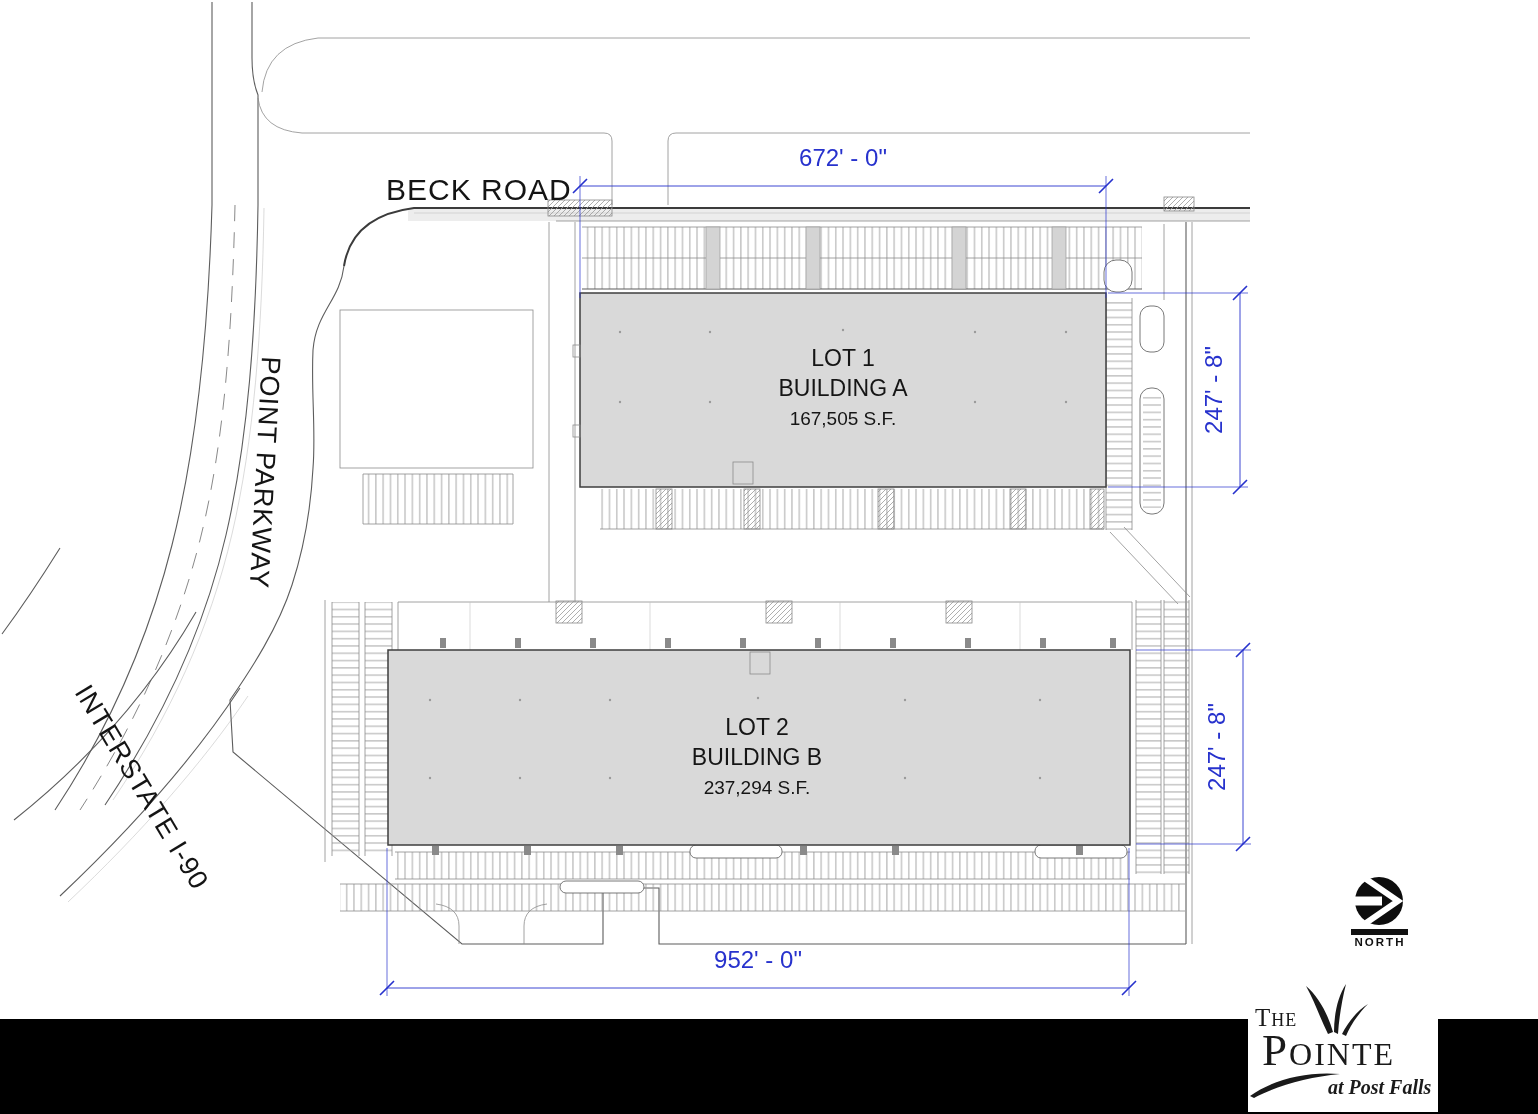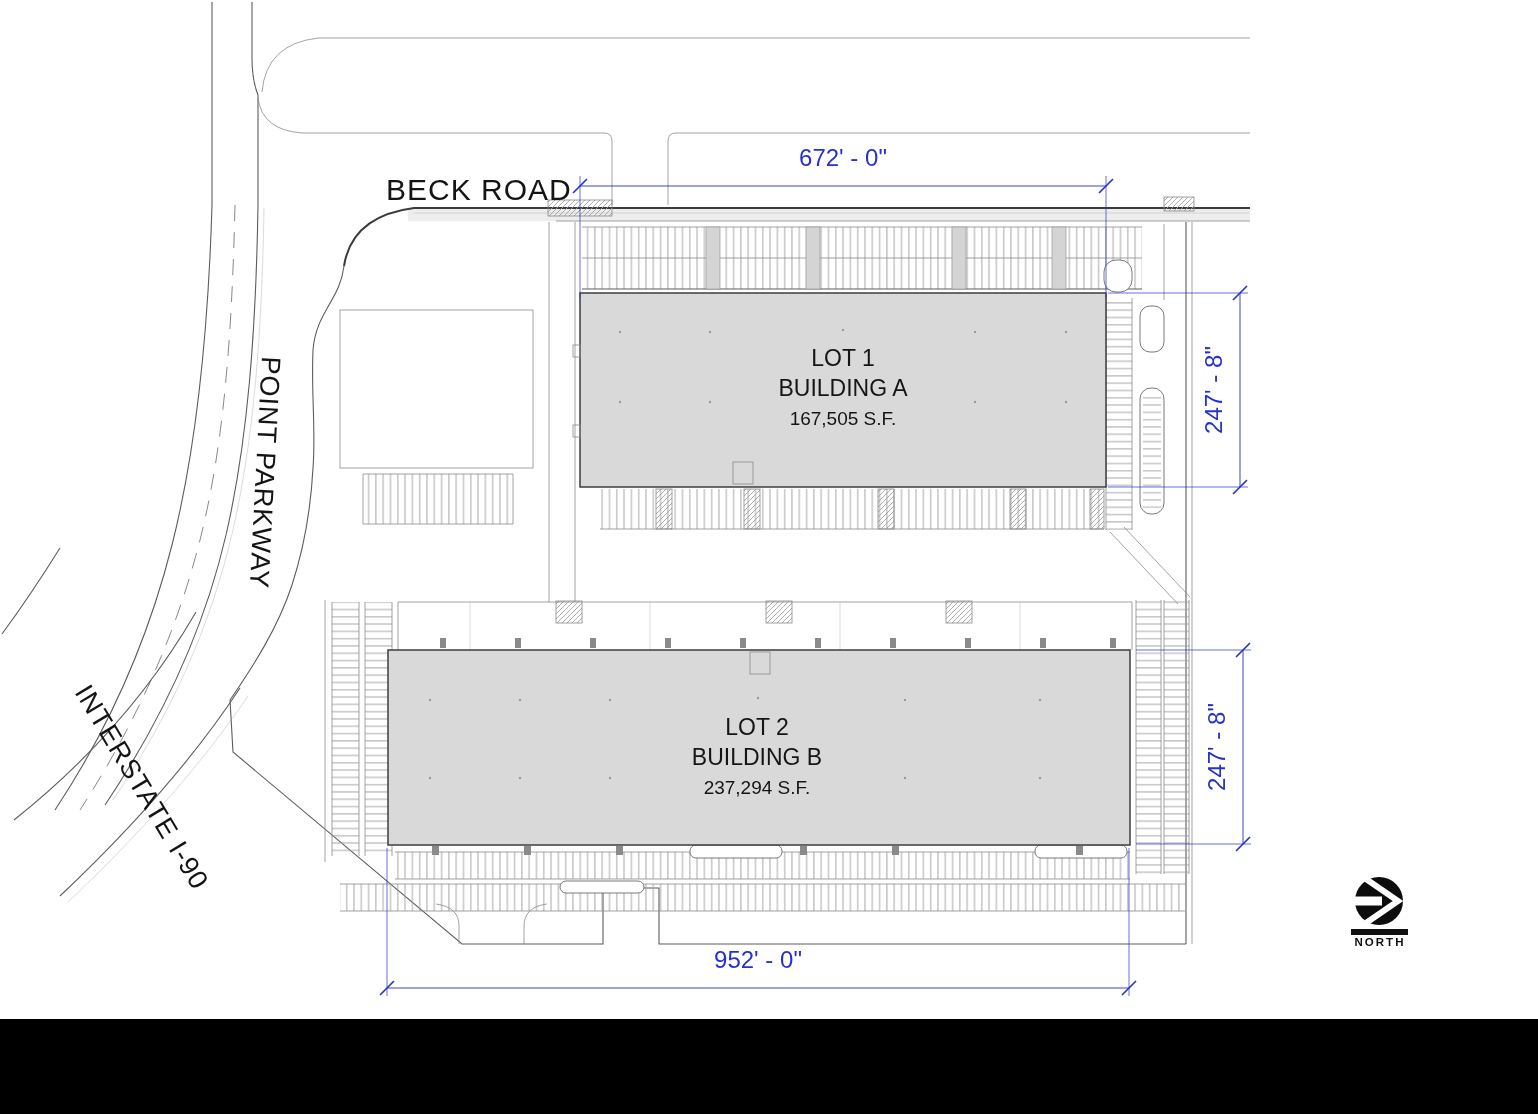--- a/index.html
+++ b/index.html
@@ -252,14 +252,27 @@
     <circle cx="1379" cy="901" r="24" fill="#0d0d0d"></circle>
     <rect x="1355" y="896.5" width="27" height="9" fill="#fff"></rect>
     <path d="M 1366,879 L 1398,901 L 1366,923" stroke="#fff" stroke-width="6" fill="none"></path>
     <rect x="1351" y="929" width="57" height="6" fill="#111"></rect>
     <text class="north-lbl" x="1380" y="946" text-anchor="middle">NORTH</text>
   </g>
 </svg>
 
 <div id="footer-bar"></div>
 
-
+<div id="logo-card">
+  <span id="logo-the">The</span>
+  <svg id="logo-flourish" width="64" height="52" viewBox="0 0 64 52">
+    <path d="M22,50 C14,34 8,16 0,2 C12,12 22,30 27,48 Z" fill="#1a1a1a"></path>
+    <path d="M28,48 C28,30 32,12 40,0 C36,16 33,34 32,50 Z" fill="#1a1a1a"></path>
+    <path d="M36,50 C42,38 52,26 62,20 C52,30 44,42 40,52 Z" fill="#1a1a1a"></path>
+  </svg>
+  <span id="logo-pointe">Pointe</span>
+  <svg id="logo-swoosh" width="92" height="28" viewBox="0 0 92 28">
+    <path d="M0,26 C22,10 56,1 90,4 C58,7 26,16 4,28 Z" fill="#1a1a1a"></path>
+  </svg>
+  <span id="logo-tagline">at Post Falls</span>
 </div>
 
+</div>
+
 </body></html>

